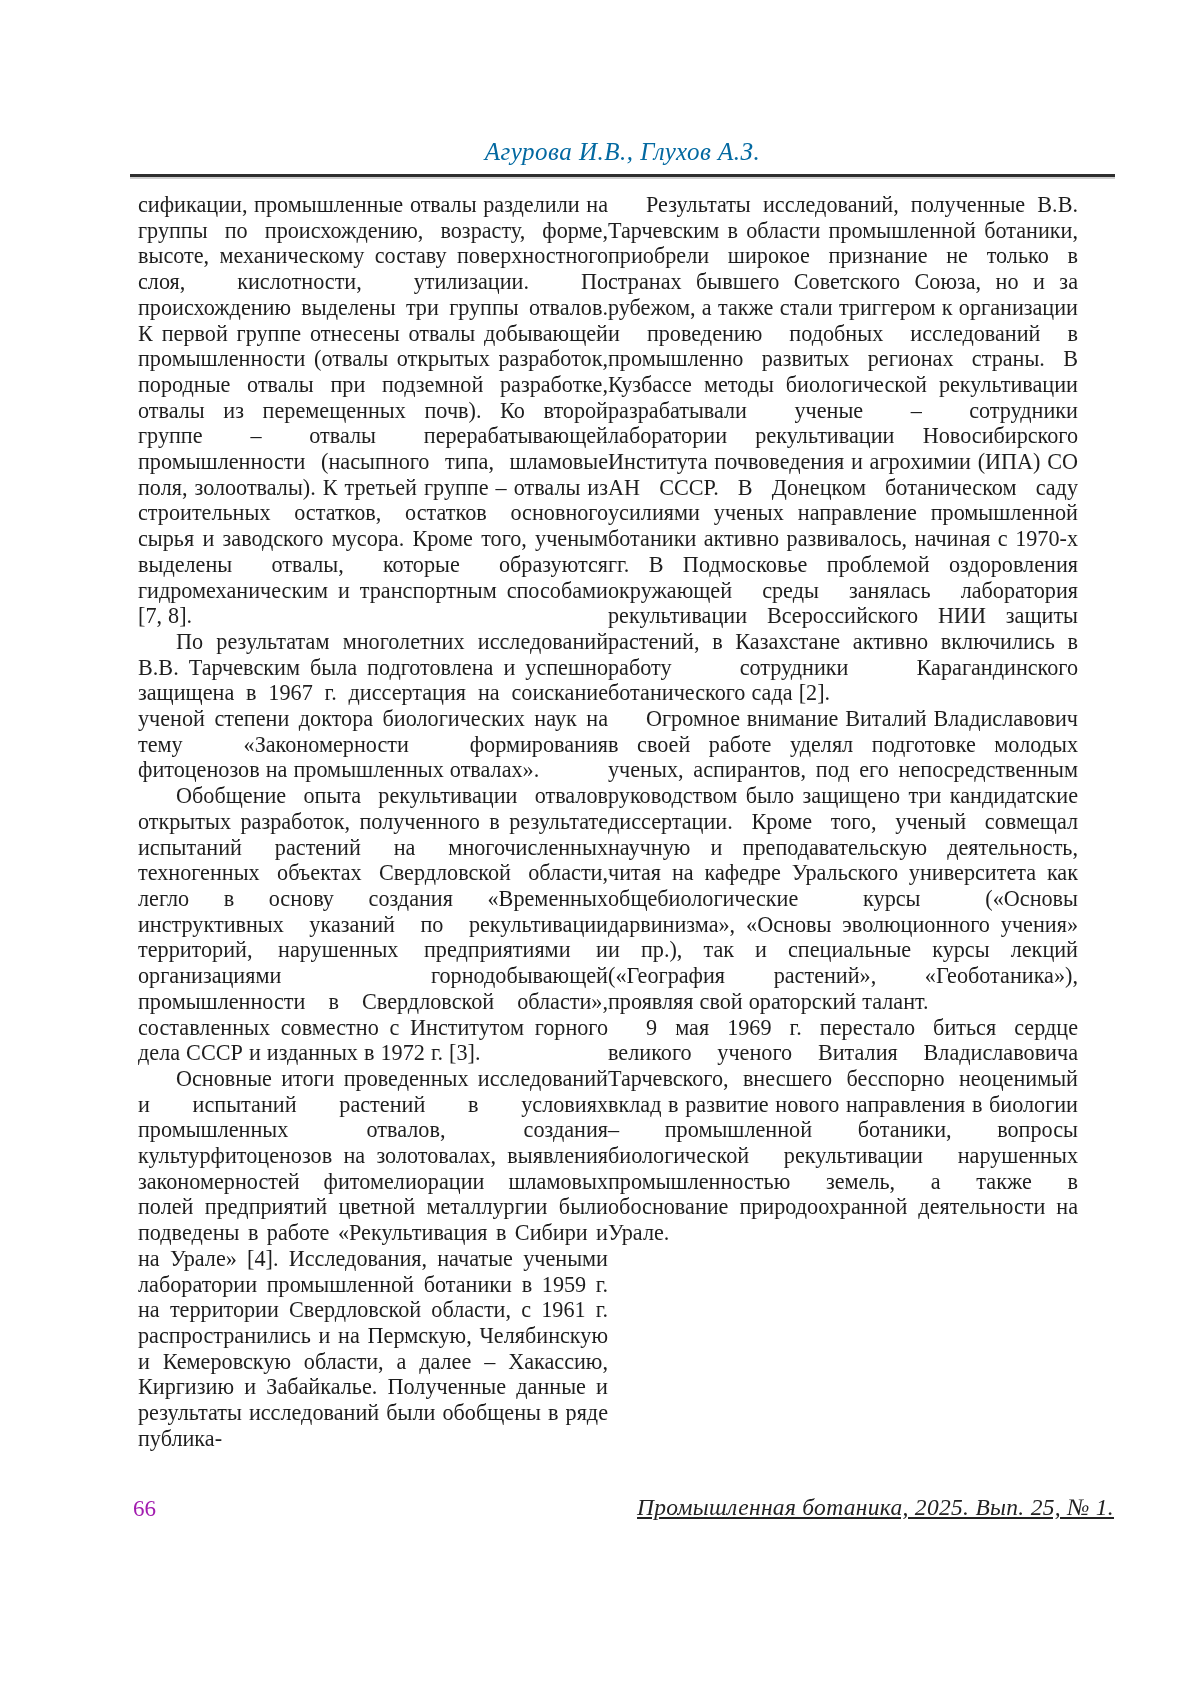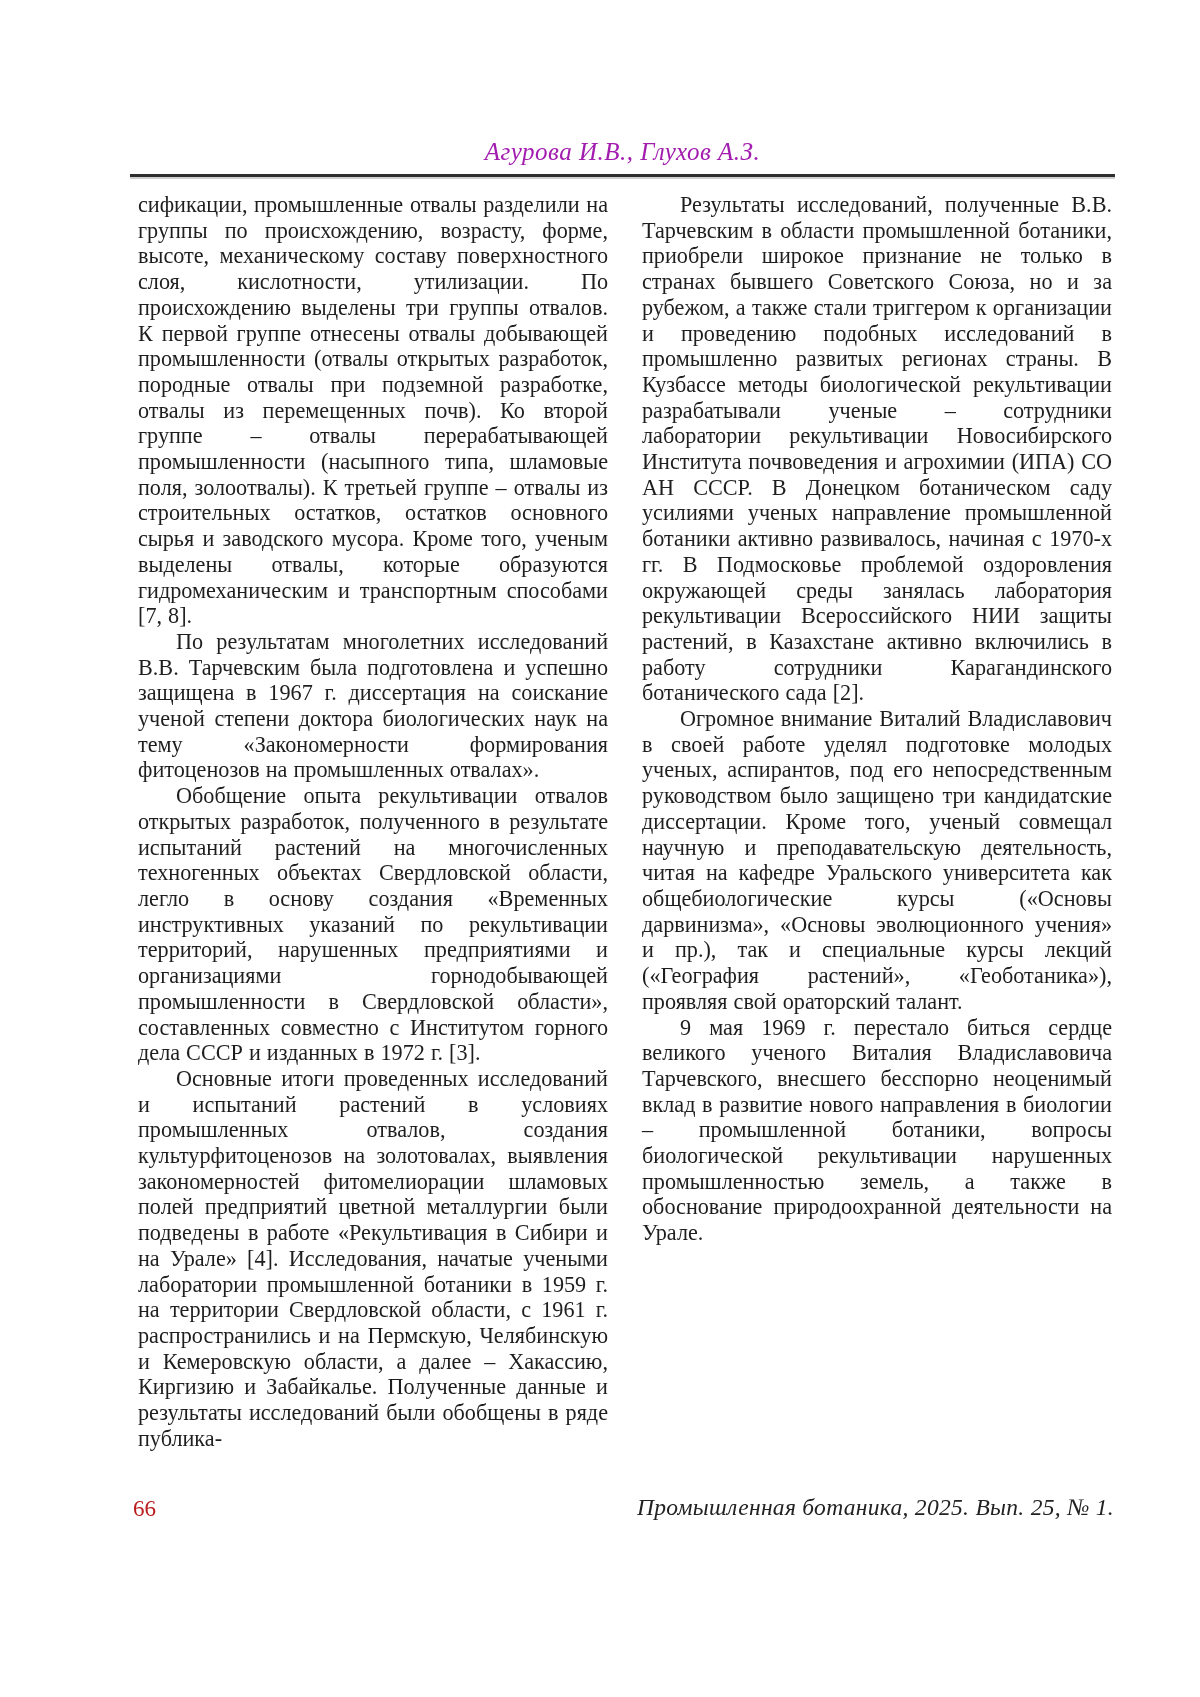--- a/index.html
+++ b/index.html
@@ -18,68 +18,68 @@
   }
   .header-authors {
     position: absolute;
     top: 138px;
     left: 130px;
     width: 985px;
     text-align: center;
     font-style: italic;
     font-size: 25px;
     letter-spacing: 0.5px;
-    color: #a21caf;
+    color: #0369a1;
   }
   .header-rule {
     position: absolute;
     top: 174px;
     left: 130px;
     width: 985px;
     height: 3px;
     background: #2e2e2e;
     box-shadow: 0 2px 0 rgba(120,120,120,0.35);
   }
   .columns {
     position: absolute;
     top: 192px;
     left: 138px;
     width: 974px;
     display: flex;
-    gap: 34px;
   }
   .col {
     width: 470px;
   }
   .col p {
     margin: 0;
     text-align: justify;
     font-size: 22.2px;
     line-height: 25.7px;
     text-indent: 38px;
     word-spacing: 0.5px;
   }
   .col p.cont {
     text-indent: 0;
   }
   .footer-page-number {
     position: absolute;
     left: 133px;
     top: 1496px;
     font-size: 23px;
-    color: #b91c1c;
+    color: #a21caf;
   }
   .footer-journal {
     position: absolute;
     right: 86px;
     top: 1494px;
     font-style: italic;
     font-size: 23.5px;
     color: #222;
     letter-spacing: 0.3px;
+    text-decoration: underline;
   }
 </style>
 </head>
 <body>
 
 <div class="page">
 
   <div class="header-authors">Агурова И.В., Глухов А.З.</div>
 
   <div class="header-rule"></div>

